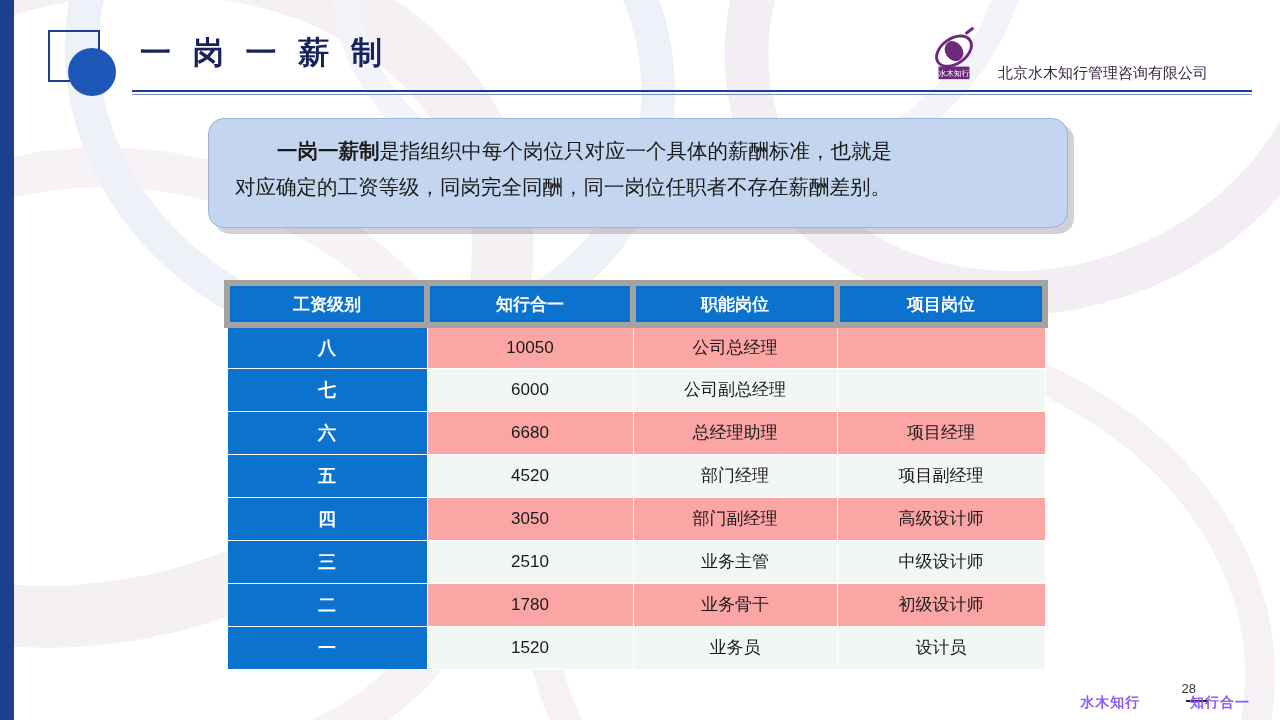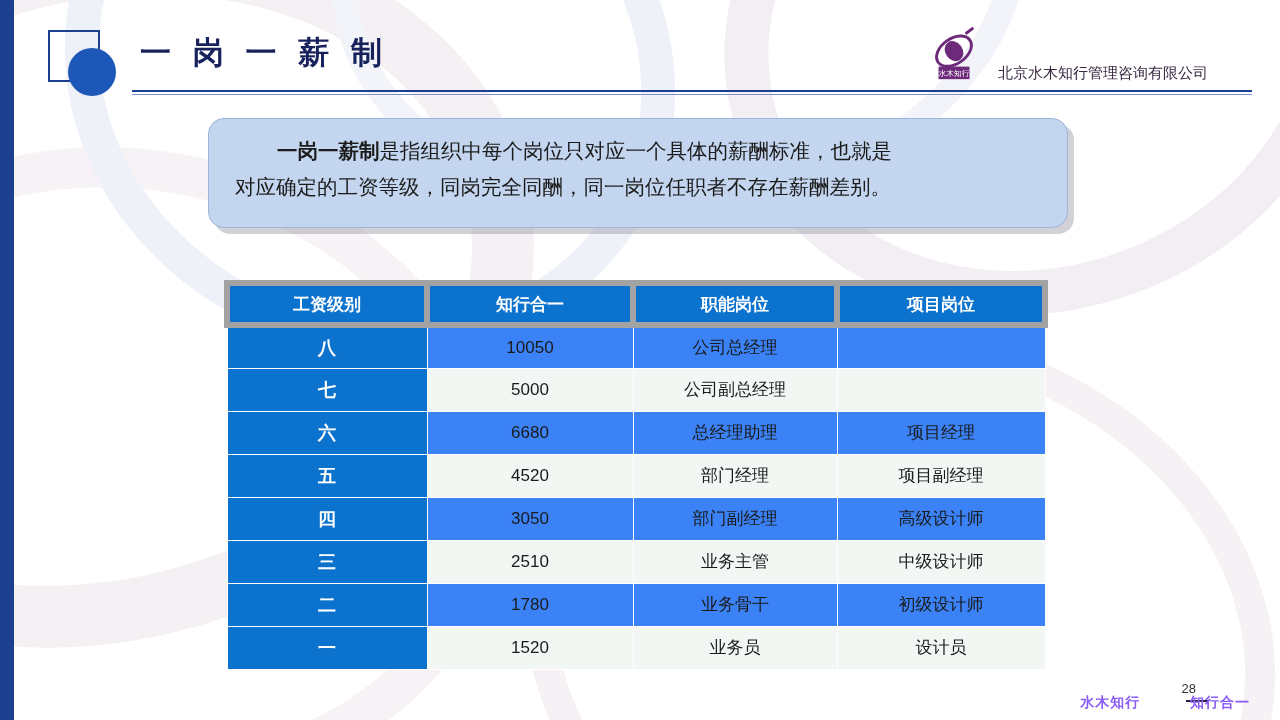--- a/index.html
+++ b/index.html
@@ -182,21 +182,21 @@
     text-align: center;
     border: 1px solid #ffffff;
     color: #1a1a1a;
   }
   td.lvl {
     background: #0b72cd;
     color: #ffffff;
     font-weight: bold;
     font-size: 18px;
   }
-  tr.odd td.val { background: #3b82f6; }
+  tr.odd td.val { background: #fca5a5; }
   tr.even td.val { background: #f2f7f3; }
 
   
   .footer-logo {
     position: absolute;
     right: 30px; bottom: 8px;
     font-size: 14px;
     color: #8b5cf6;
     font-weight: bold;
     letter-spacing: 1px;
@@ -262,21 +262,21 @@
       </thead>
       <tbody>
         <tr class="odd">
           <td class="lvl">八</td>
           <td class="val">10050</td>
           <td class="val">公司总经理</td>
           <td class="val"></td>
         </tr>
         <tr class="even">
           <td class="lvl">七</td>
-          <td class="val">5000</td>
+          <td class="val">6000</td>
           <td class="val">公司副总经理</td>
           <td class="val"></td>
         </tr>
         <tr class="odd">
           <td class="lvl">六</td>
           <td class="val">6680</td>
           <td class="val">总经理助理</td>
           <td class="val">项目经理</td>
         </tr>
         <tr class="even">

